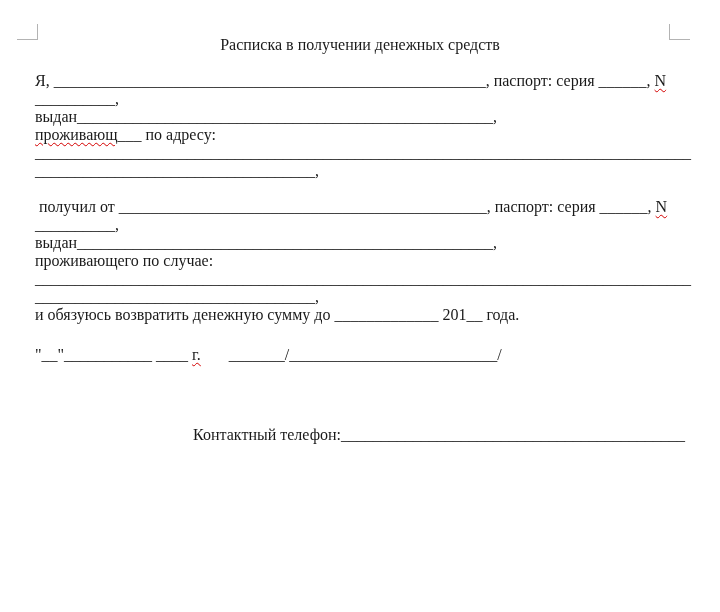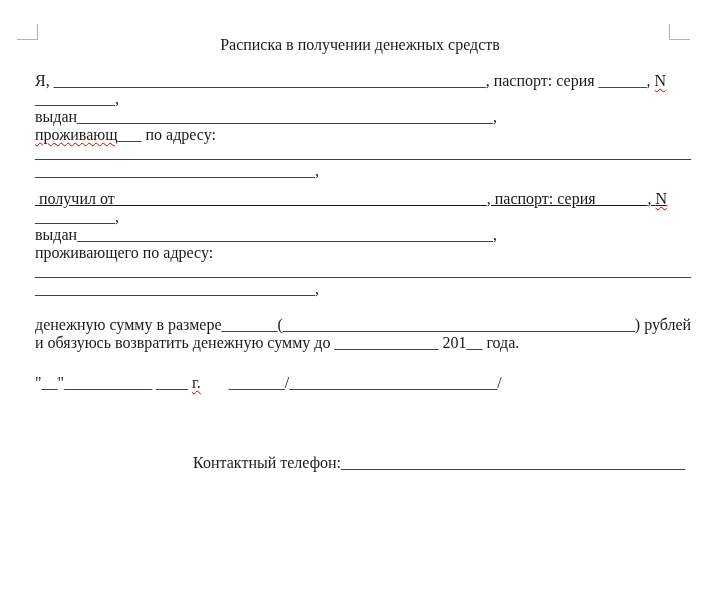--- a/index.html
+++ b/index.html
@@ -54,23 +54,22 @@
 <div class="crop-mark right"></div>
 
 <div class="doc">
     <div class="line center"><span>Расписка в получении денежных средств</span></div>
     <div class="line" style="margin-top: 18px;"><span>Я, ______________________________________________________, паспорт: серия ______, </span><span class="misspell">N</span></div>
     <div class="line"><span>__________,</span></div>
     <div class="line"><span>выдан____________________________________________________,</span></div>
     <div class="line"><span class="misspell">проживающ</span><span>___ по адресу:</span></div>
     <div class="line"><span>__________________________________________________________________________________</span></div>
     <div class="line"><span>___________________________________,</span></div>
-    <div class="line" style="margin-top: 10px; text-decoration: underline;"><span>&nbsp;получил от ______________________________________________, паспорт: серия ______, </span><span class="misspell">N</span></div>
+    <div class="line" style="margin-top: 18px;"><span>&nbsp;получил от ______________________________________________, паспорт: серия ______, </span><span class="misspell">N</span></div>
     <div class="line"><span>__________,</span></div>
     <div class="line"><span>выдан____________________________________________________,</span></div>
-    <div class="line"><span>проживающего по адресу:</span></div>
+    <div class="line"><span>проживающего по случае:</span></div>
     <div class="line"><span>__________________________________________________________________________________</span></div>
     <div class="line"><span>___________________________________,</span></div>
-    <div class="line" style="margin-top: 18px;"><span>денежную сумму в размере_______(____________________________________________) рублей</span></div>
     <div class="line"><span>и обязуюсь возвратить денежную сумму до _____________ 201__ года.</span></div>
     <div class="line" style="margin-top: 22px;"><span>"__"___________ ____ </span><span class="misspell">г.</span><span style="padding-left: 28px;">_______/__________________________/</span></div>
     <div class="line" style="margin-top: 62px; text-align: right;"><span>Контактный телефон:___________________________________________</span></div>
   </div>
 
 </body></html>

